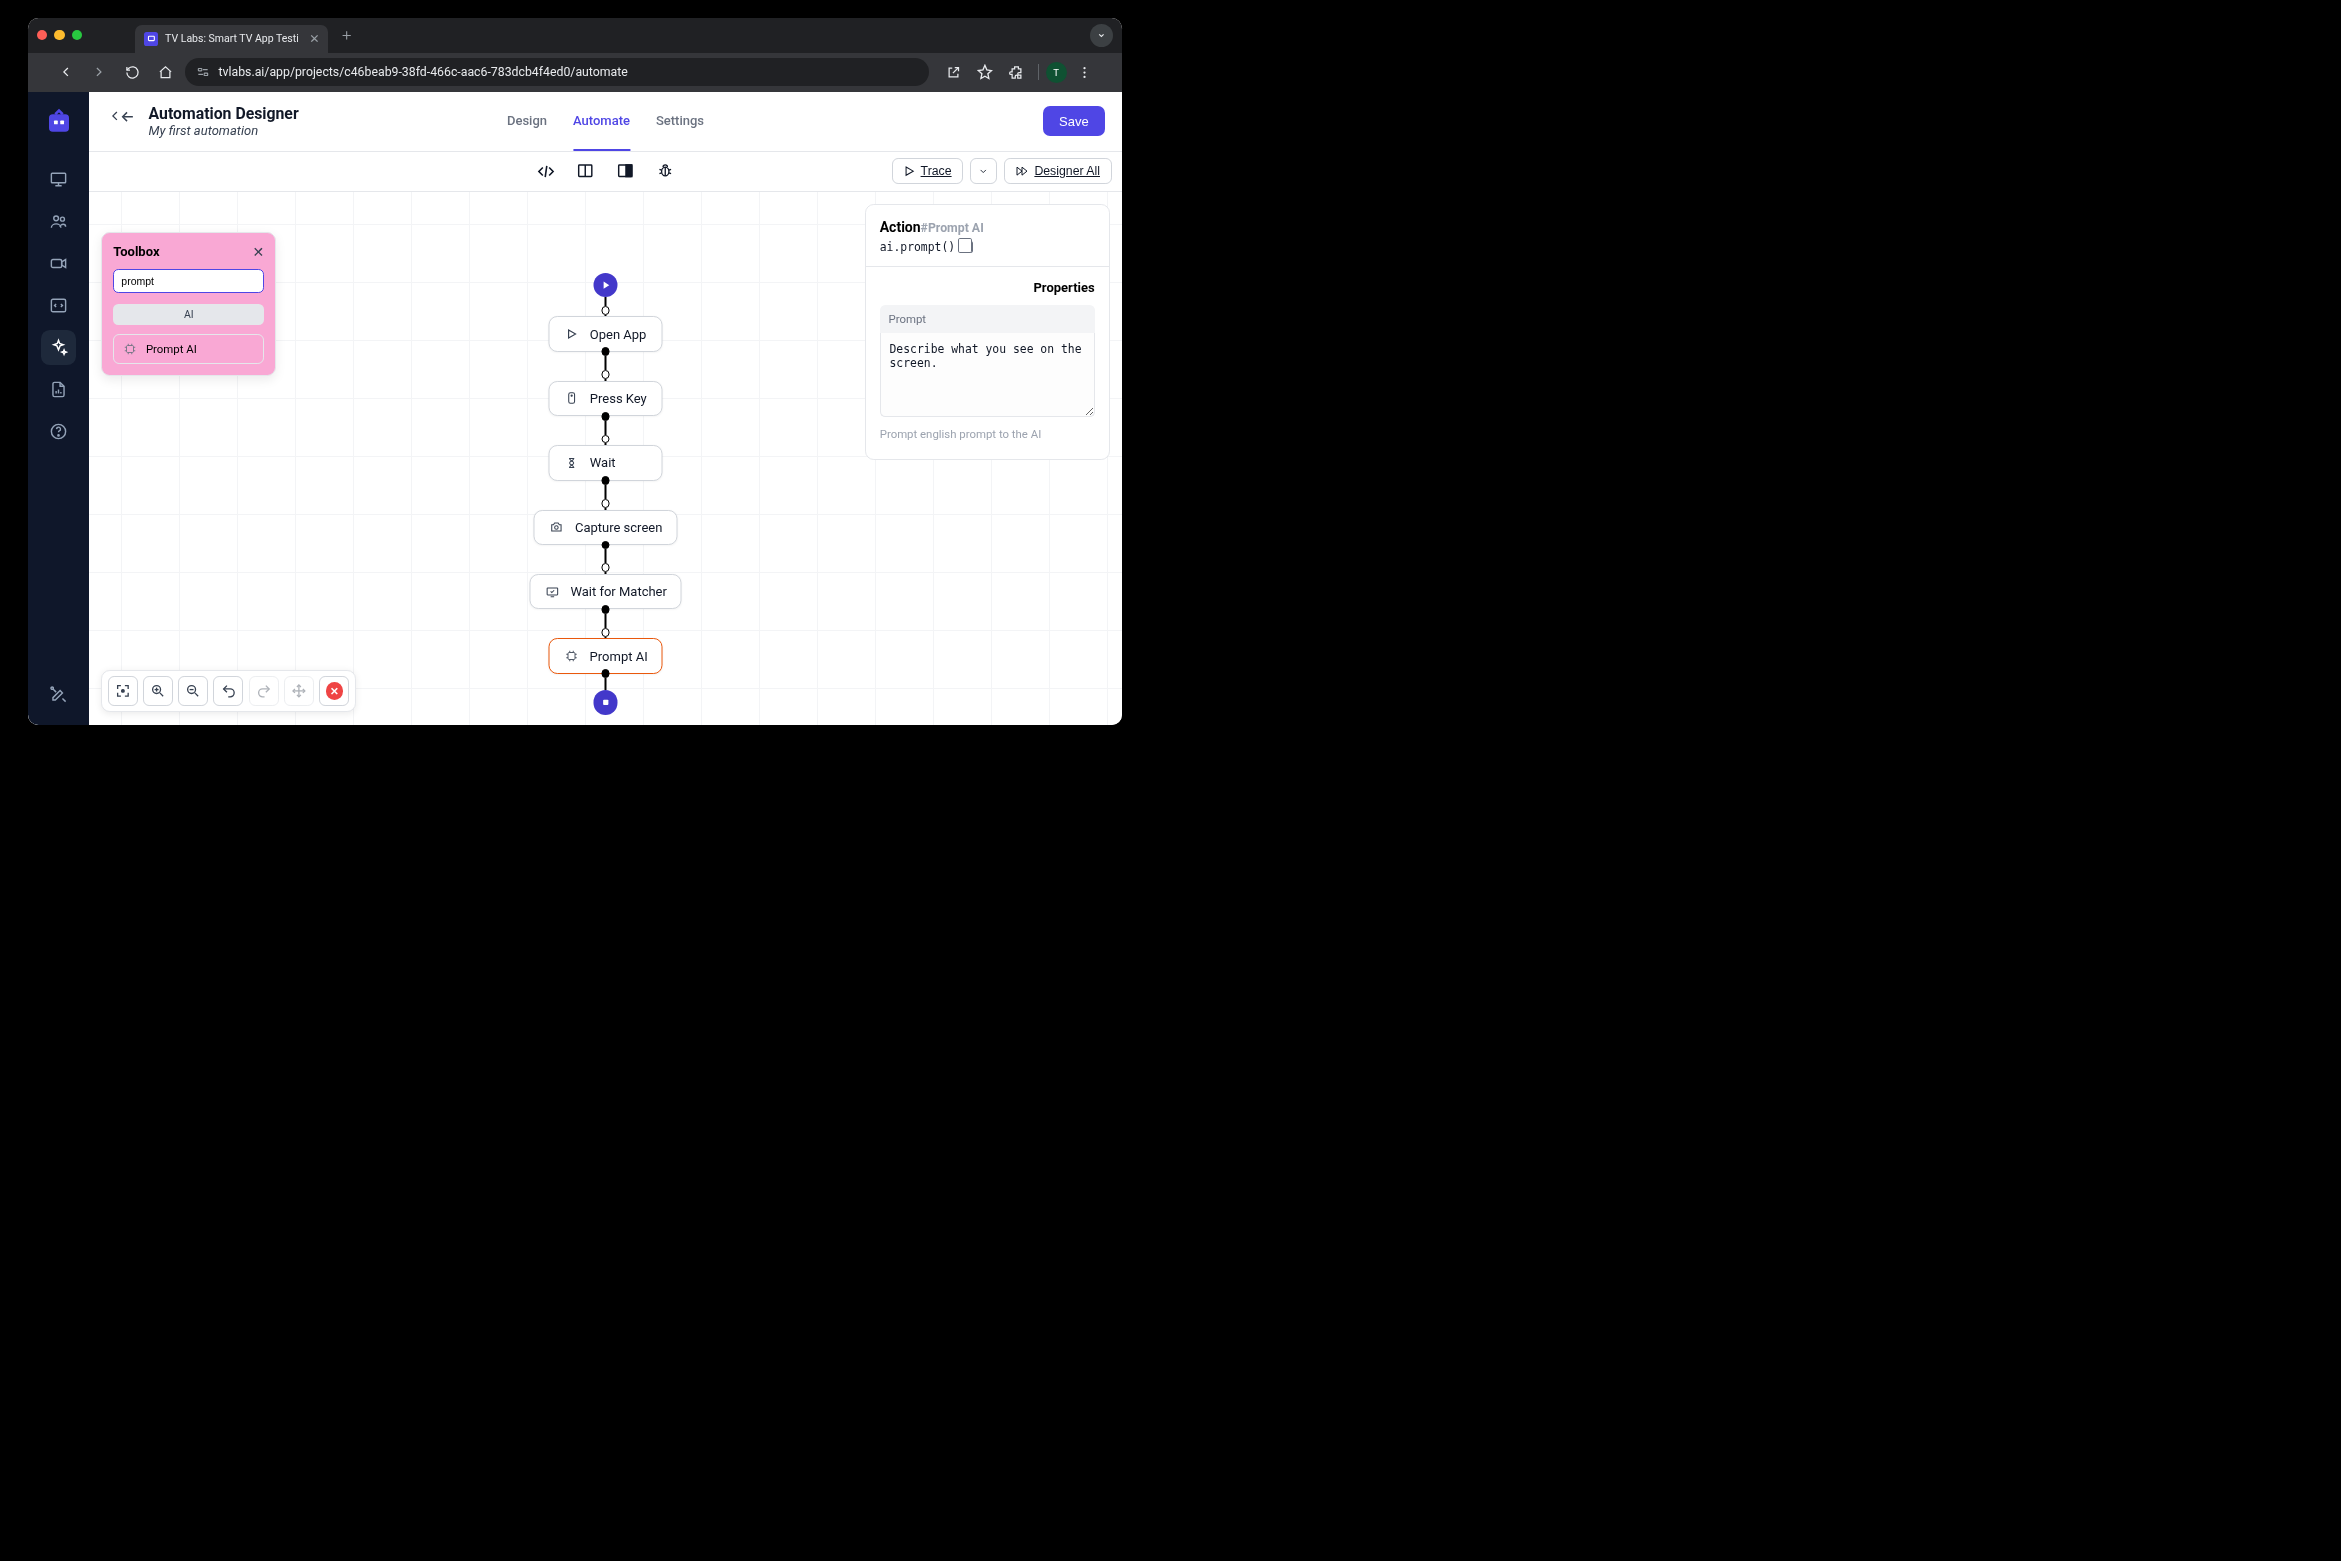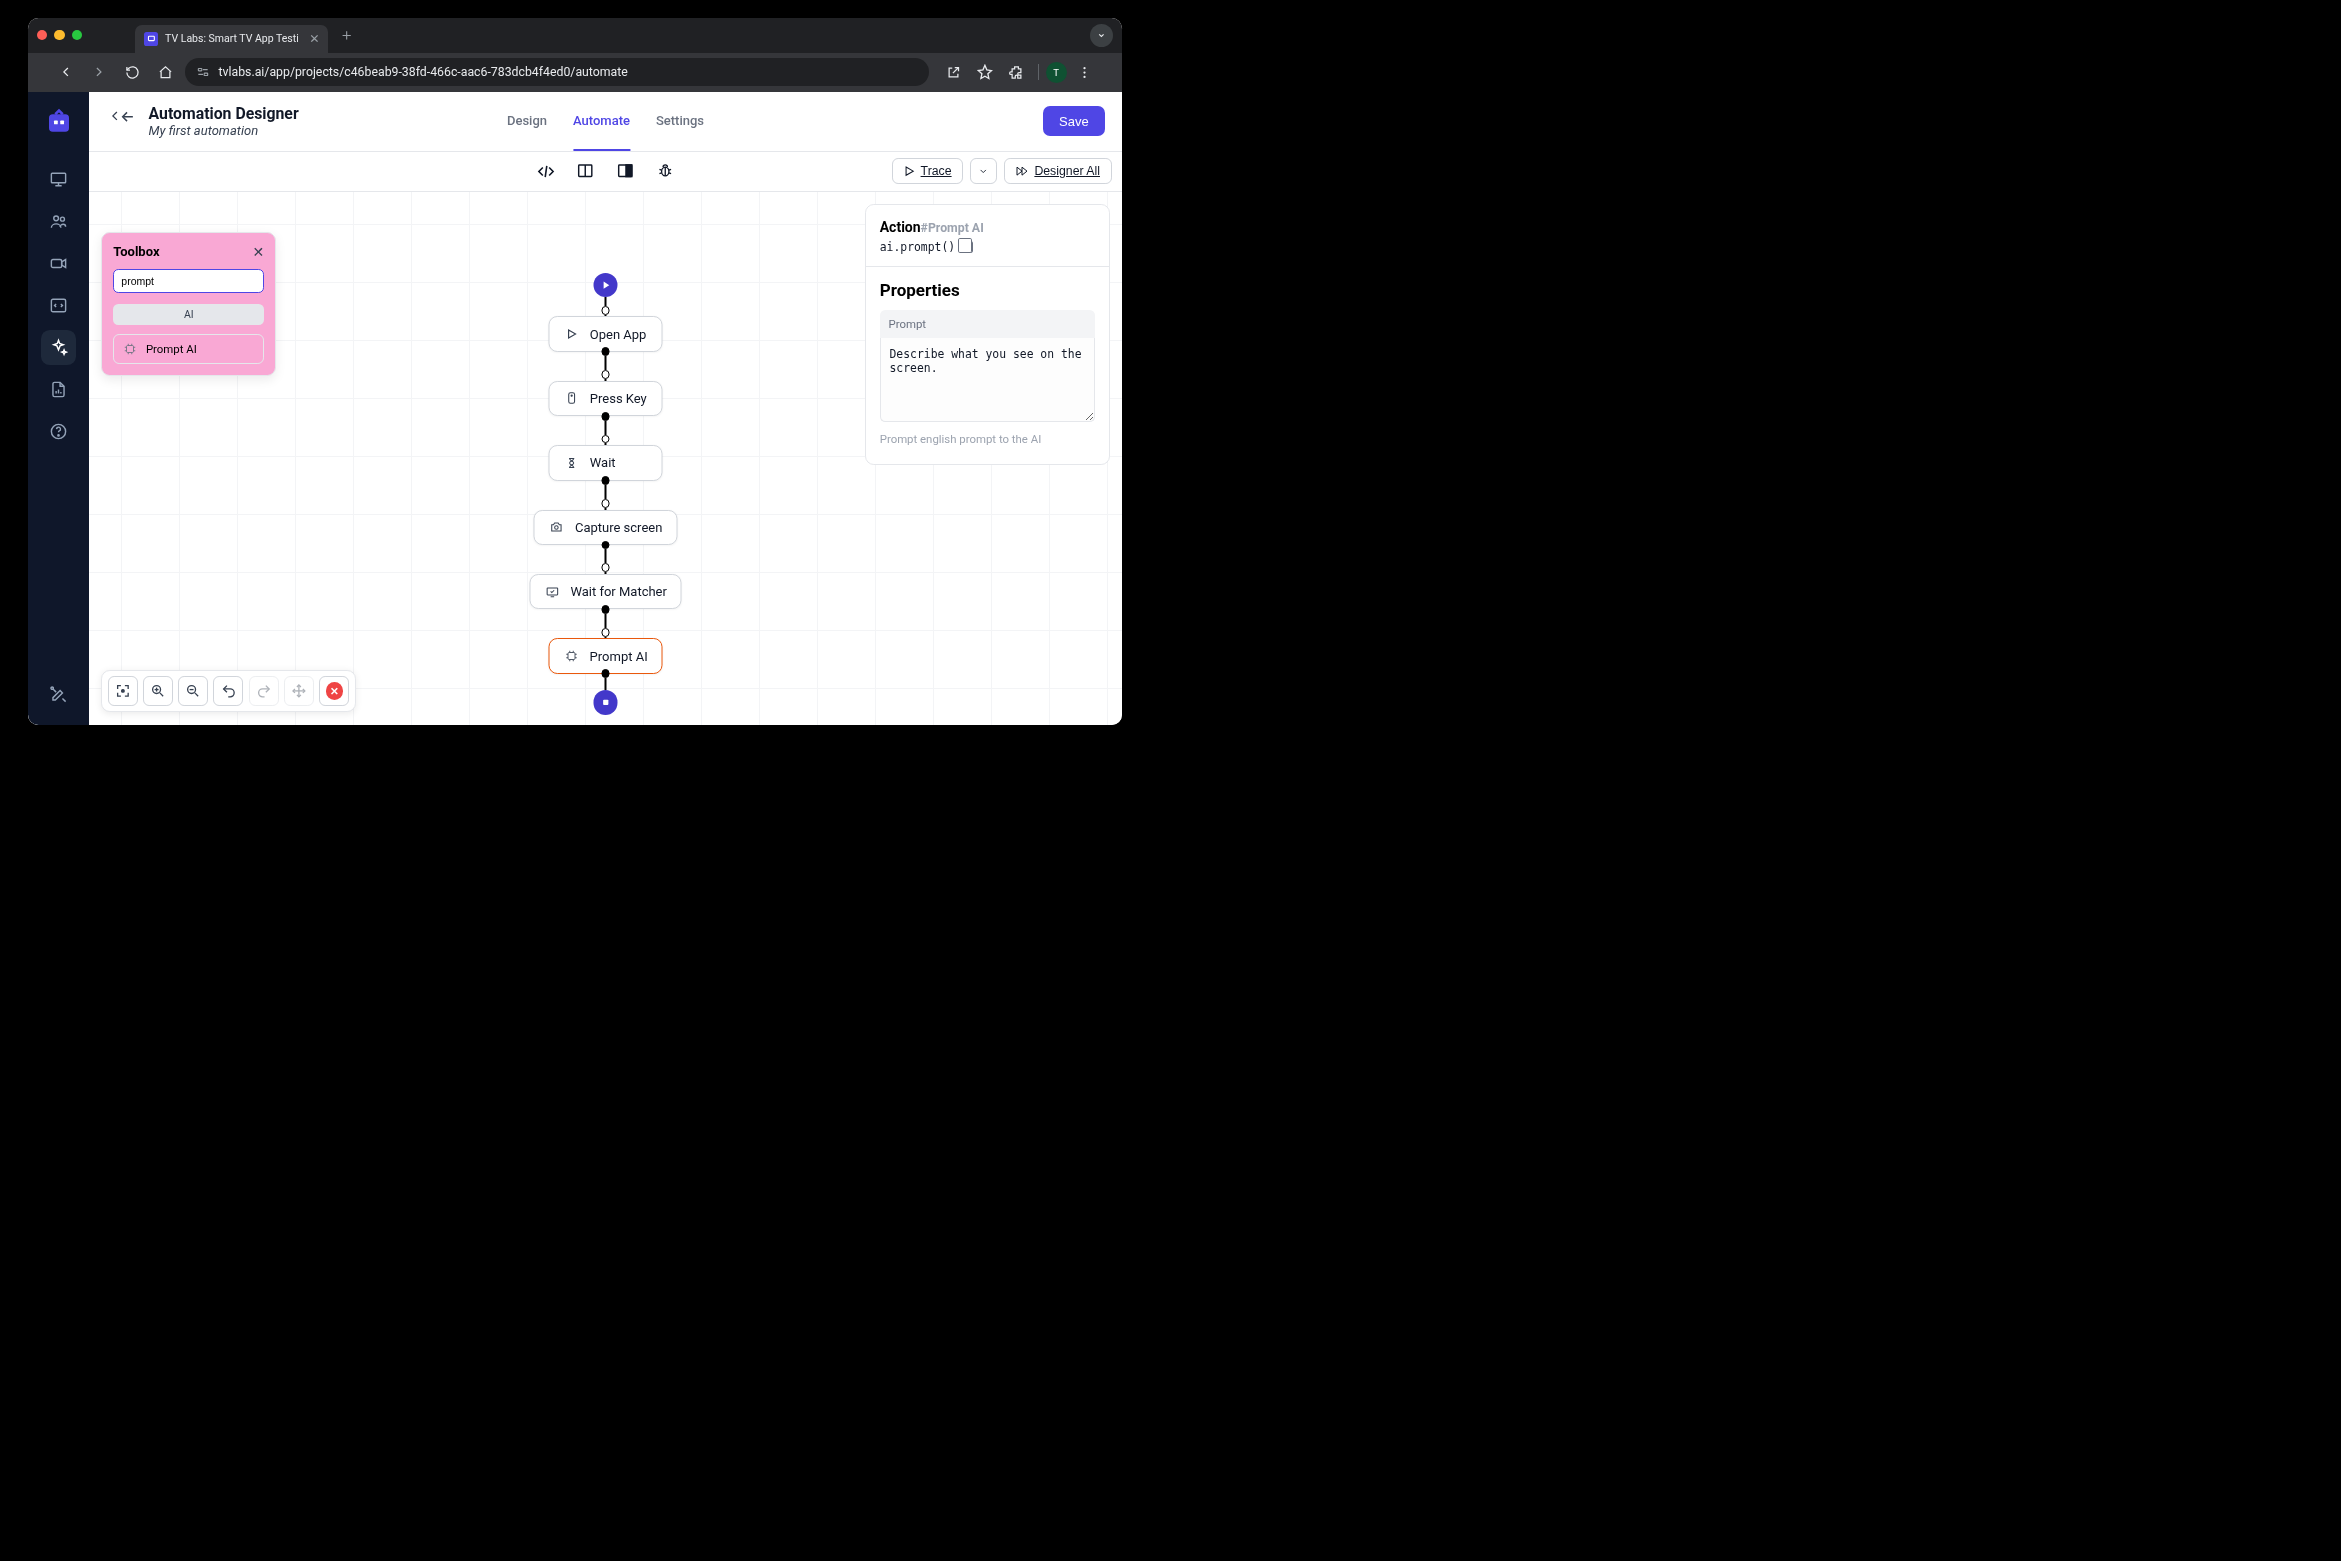--- a/index.html
+++ b/index.html
@@ -219,21 +219,21 @@
   }
   .props h3 { font-size:14px; font-weight:700; display:inline; }
   .props .hash { color:#9ca3af; font-weight:700; }
   .props-code {
     margin-top:5.3px; font-family:ui-monospace,Menlo,monospace; font-size:11.4px;
     color:#111827; display:flex; align-items:center; gap:5.3px;
   }
   .copy-ico { width:12.3px;height:12.3px;border:1.3px solid #6b7280;border-radius:1.8px;position:relative; }
   .copy-ico::after { content:""; position:absolute; left:-3.5px;top:-3.5px;width:12.3px;height:12.3px;border:1.3px solid #6b7280;border-radius:1.8px;background:#fff; }
   .props-divider { height:0.9px;background:#e5e7eb;margin:12.3px -14px; }
-  .props-sub { font-weight:700; font-size:17px; margin-bottom:10.5px; }
+  .props-sub { font-weight:700; font-size:13px; margin-bottom:10.5px;text-align:right; }
   .field-label-box {
     background:#f3f4f6; border-radius:5.3px 5.3px 0 0; padding:7px 8.8px;
     color:#6b7280; font-size:11.4px;
   }
   .field-textarea {
     width:100%; border:0.9px solid #e5e7eb; border-top:none;
     border-radius:0 0 5.3px 5.3px; padding:8.8px; font-family:ui-monospace,Menlo,monospace;
     font-size:11.4px; resize:vertical; height:84px; color:#111827;
     background:#fdfdfd;
   }

